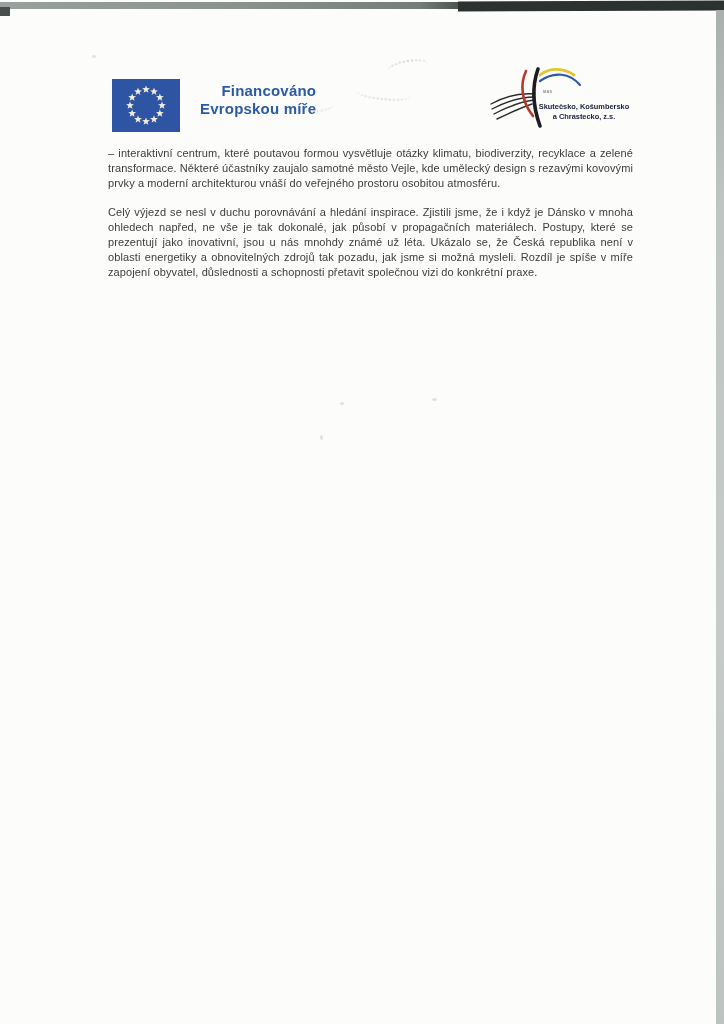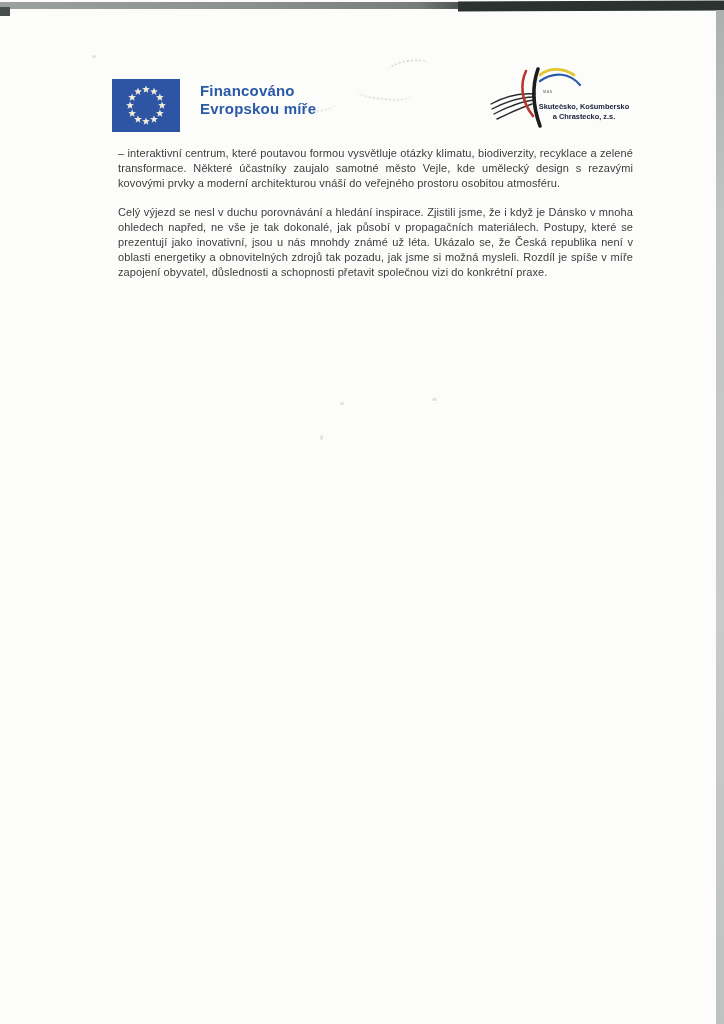--- a/index.html
+++ b/index.html
@@ -43,21 +43,21 @@
     border-bottom: 2px dotted #c7c4bf; border-radius: 40%; transform: rotate(6deg); }
   .smudge-arc3 { left: 300px; top: 100px; width: 34px; height: 10px;
     border-bottom: 2px dotted #cecbc6; border-radius: 50%; transform: rotate(-4deg); }
   .speck { position: absolute; background: #e2e1de; border-radius: 50%; }
   .speck1 { left: 340px; top: 402px; width: 4px; height: 3px; }
   .speck2 { left: 320px; top: 435px; width: 3px; height: 5px; }
   .speck3 { left: 92px; top: 55px; width: 4px; height: 3px; }
   .speck4 { left: 432px; top: 398px; width: 5px; height: 3px; }
 
   
-  .eu-logo { position: absolute; left: 112px; top: 79px; display: flex; }
+  .eu-logo { position: absolute; left: 112px; top: 79px; display: flex; text-align: right; }
   .eu-flag { width: 68px; height: 53px; background: var(--eu-flag-blue); flex: 0 0 auto; }
   .eu-flag svg { display: block; width: 68px; height: 53px; }
   .eu-text {
     margin-left: 20px; padding-top: 3px;
     color: var(--eu-text-blue);
     font-weight: bold; font-size: 15px; line-height: 18px;
     letter-spacing: 0.2px;
   }
   .mas-logo { position: absolute; left: 488px; top: 66px; width: 148px; height: 64px; }
   .mas-logo .fan { fill: none; stroke: var(--logo-black); stroke-width: 1.4; stroke-linecap: round; }
@@ -69,21 +69,21 @@
   .mas-line { font-size: 7.4px; font-weight: bold; fill: #20253b; }
 
   
   .content {
     position: absolute; left: 108px; top: 146px; width: 525px;
     color: var(--body-text);
     font-size: 11px; line-height: 14.8px;
     text-align: justify;
     letter-spacing: 0.1px;
   }
-  .content p { margin: 0 0 15px 10px; }
+  .content p { margin: 0 0 15px 0; }
 </style>
 </head>
 <body>
 
 <div class="page">
 
   <div class="scan-top-band"></div>
   <div class="scan-top-band-dark"></div>
   <div class="scan-corner-notch"></div>
   <div class="scan-right-band"></div>

